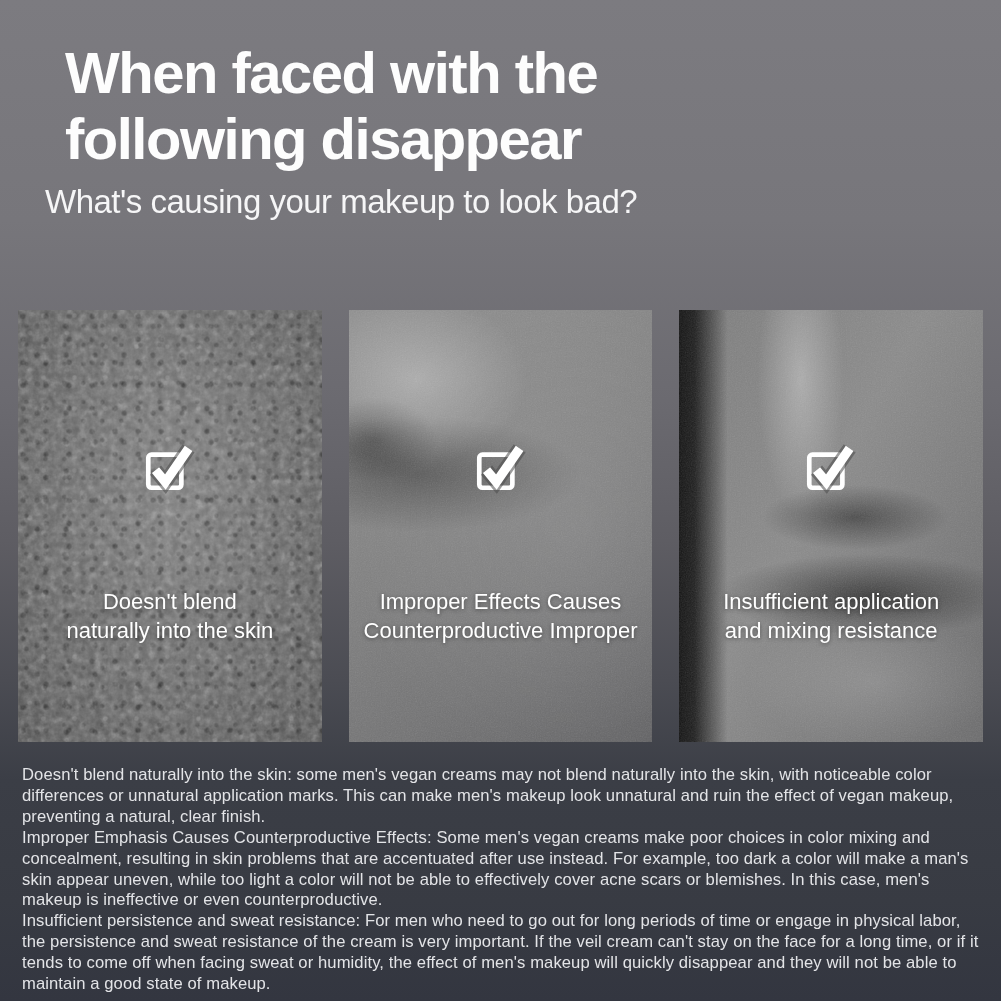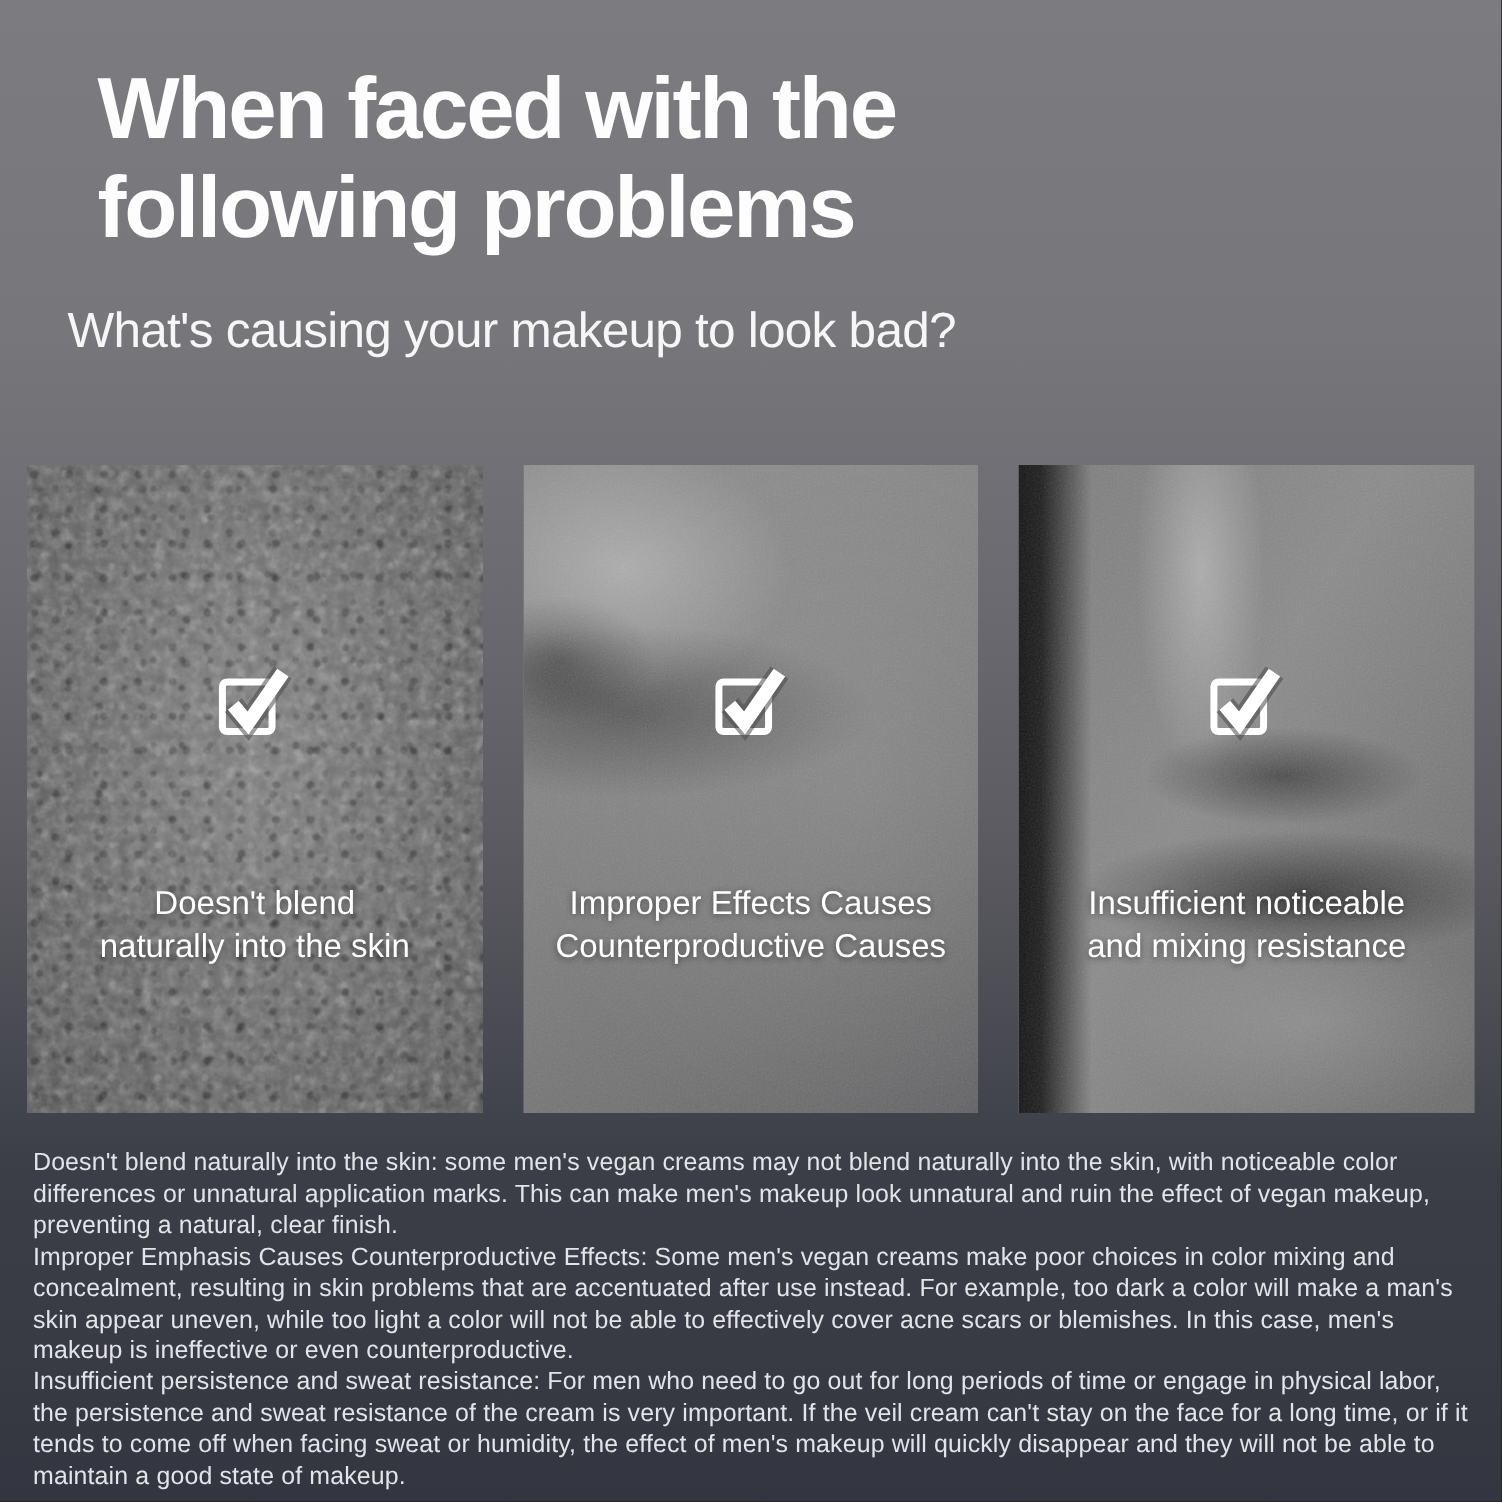--- a/index.html
+++ b/index.html
@@ -14,21 +14,21 @@
       #5e5d63 54%, #4b4c53 68%, #3b3e46 78%,
       #383b43 90%, #333640 100%);
   }
   
   .header{position:absolute;top:40px;left:45px;right:35px;}
   .title{
     color:#fdfdfd;font-size:58px;font-weight:bold;
     line-height:1.13;letter-spacing:-1.5px;margin-left:20px;
   }
   .subtitle{
-    margin-top:30px;color:#f6f6f7;font-size:33px;
+    margin-top:12px;color:#f6f6f7;font-size:33px;
     font-weight:400;letter-spacing:-0.5px;
   }
   
   .photo-row{
     position:absolute;top:310px;left:18px;right:18px;height:432px;
     display:flex;gap:27px;
   }
   .panel{flex:1;position:relative;overflow:hidden;background:#6e6e6e;text-decoration:underline;}
   .photo{position:absolute;inset:0;}
   .texture{position:absolute;inset:0;width:100%;height:100%;display:block;}
@@ -99,21 +99,21 @@
         </feComponentTransfer>
     </filter>
   </defs>
 </svg>
 
 <div class="page">
 
   <div class="header">
     <div class="title">
       <span style="display:block">When faced with the</span>
-      <span style="display:block">following problems</span>
+      <span style="display:block">following disappear</span>
     </div>
     <div class="subtitle">What's causing your makeup to look bad?</div>
   </div>
 
   <div class="photo-row">
 
     <div class="panel">
       <div class="photo photo-pores">
         <svg class="texture" preserveAspectRatio="none">
           <rect width="100%" height="100%" filter="url(#pores-noise)"></rect>
@@ -140,39 +140,39 @@
       </div>
       <div class="check-badge">
         <svg viewBox="0 0 58 58">
           <rect x="8" y="18" width="32" height="32" rx="3" fill="none" stroke="#ffffff" stroke-width="4.5"></rect>
           <path d="M15 33 L24.5 44.5 L47 12" fill="none" stroke="rgba(75,75,75,0.55)" stroke-width="14"></path>
           <path d="M15 33 L24.5 44.5 L47 12" fill="none" stroke="#ffffff" stroke-width="9"></path>
         </svg>
       </div>
       <div class="caption">
         <span>Improper Effects Causes</span>
-        <span>Counterproductive Causes</span>
+        <span>Counterproductive Improper</span>
       </div>
     </div>
 
     <div class="panel">
       <div class="photo photo-mouth">
         <svg class="texture" preserveAspectRatio="none">
           <rect width="100%" height="100%" filter="url(#grain-noise)"></rect>
         </svg>
       </div>
       <div class="check-badge">
         <svg viewBox="0 0 58 58">
           <rect x="8" y="18" width="32" height="32" rx="3" fill="none" stroke="#ffffff" stroke-width="4.5"></rect>
           <path d="M15 33 L24.5 44.5 L47 12" fill="none" stroke="rgba(75,75,75,0.55)" stroke-width="14"></path>
           <path d="M15 33 L24.5 44.5 L47 12" fill="none" stroke="#ffffff" stroke-width="9"></path>
         </svg>
       </div>
       <div class="caption">
-        <span>Insufficient noticeable</span>
+        <span>Insufficient application</span>
         <span>and mixing resistance</span>
       </div>
     </div>
 
   </div>
 
   <div class="details">
     <p>Doesn't blend naturally into the skin: some men's vegan creams may not blend naturally into the skin, with noticeable color differences or unnatural application marks. This can make men's makeup look unnatural and ruin the effect of vegan makeup, preventing a natural, clear finish.</p>
     <p>Improper Emphasis Causes Counterproductive Effects: Some men's vegan creams make poor choices in color mixing and concealment, resulting in skin problems that are accentuated after use instead. For example, too dark a color will make a man's skin appear uneven, while too light a color will not be able to effectively cover acne scars or blemishes. In this case, men's makeup is ineffective or even counterproductive.</p>
     <p>Insufficient persistence and sweat resistance: For men who need to go out for long periods of time or engage in physical labor, the persistence and sweat resistance of the cream is very important. If the veil cream can't stay on the face for a long time, or if it tends to come off when facing sweat or humidity, the effect of men's makeup will quickly disappear and they will not be able to maintain a good state of makeup.</p>

